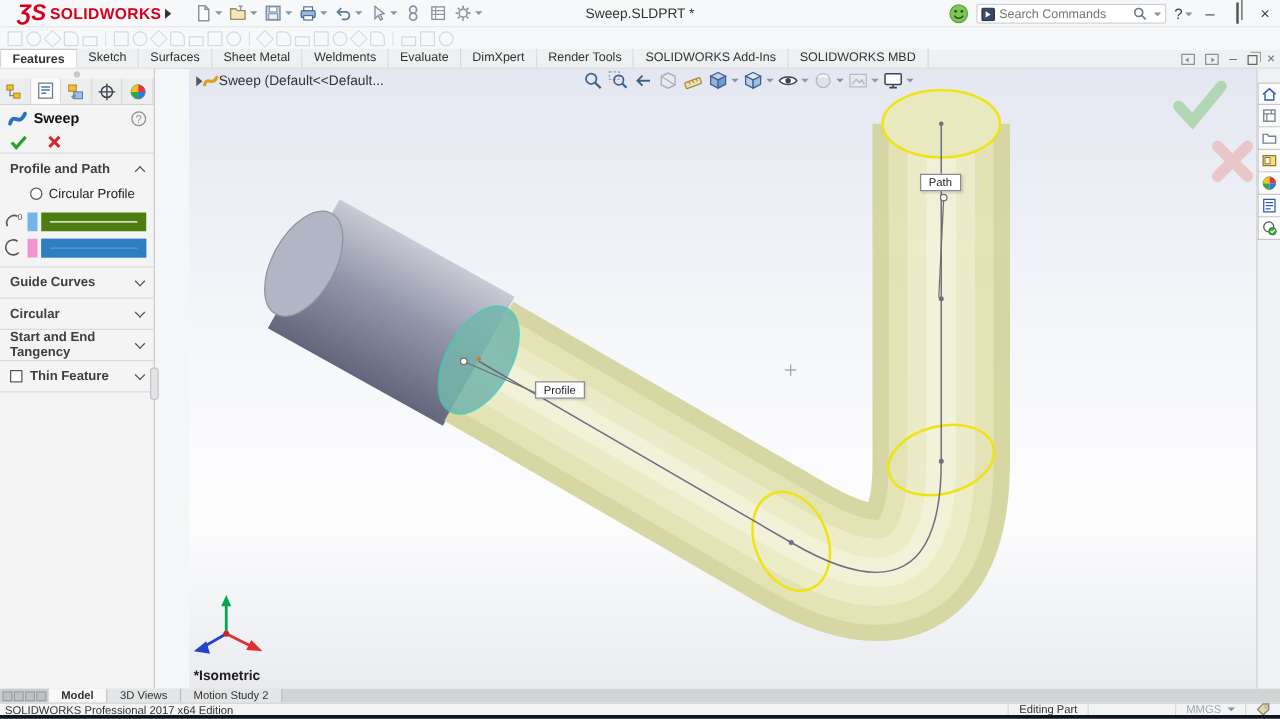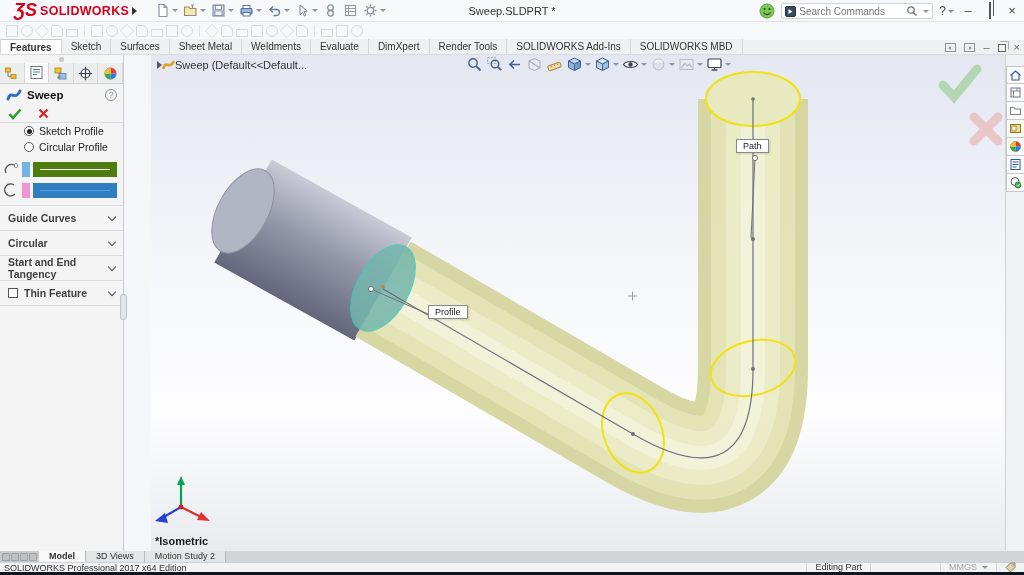--- a/index.html
+++ b/index.html
@@ -337,23 +337,23 @@
   <div class="pm-actions">
     <svg width="14" height="12" viewBox="0 0 14 12">
         <path d="M1.5 6 L5 10 L12.5 1.5" fill="none" stroke="#2ca02c" stroke-width="2.6"></path>
       </svg>
     <svg width="11" height="11" viewBox="0 0 11 11">
         <path d="M1.5 1.5 L9.5 9.5 M9.5 1.5 L1.5 9.5" stroke="#d42a2a" stroke-width="2.4"></path>
       </svg>
   </div>
 
   <div class="sec">
-    <div class="radio-row">
-      <span class="radio sel"></span>
-      <span>Sketch Profile</span>
+    <div class="sec-head">
+      <span class="lbl">Profile and Path</span>
+      <span class="chev up"></span>
     </div>
     <div class="radio-row">
       <span class="radio"></span>
       <span>Circular Profile</span>
     </div>
     <div class="field-row" style="margin-top:4px;">
       <svg class="pick-ico" viewBox="0 0 16 15">
           <path d="M3 11 a6 6 0 0 1 8-8" fill="none" stroke="#555" stroke-width="1.3"></path>
           <text x="11" y="6" font-size="7" fill="#555" font-family="Liberation Sans">0</text>
         </svg>

